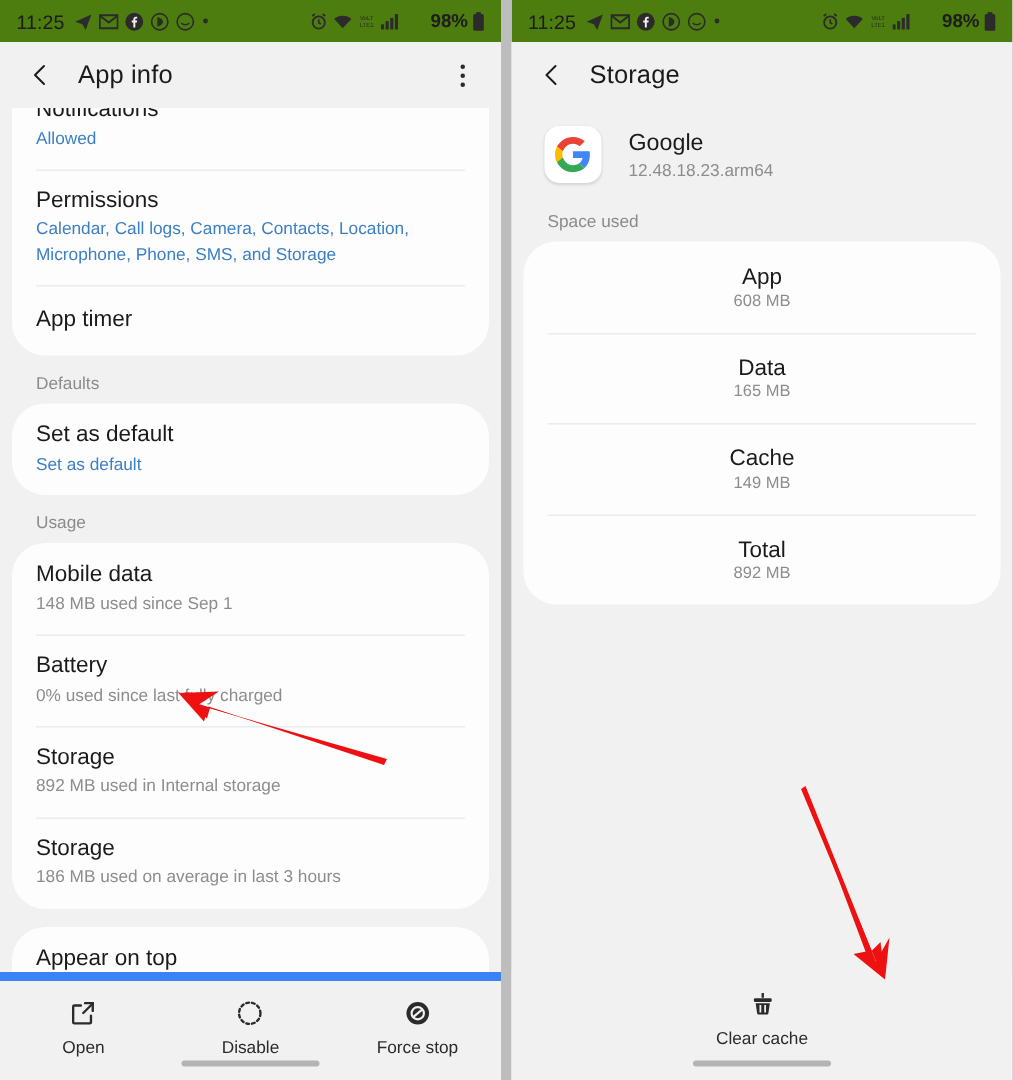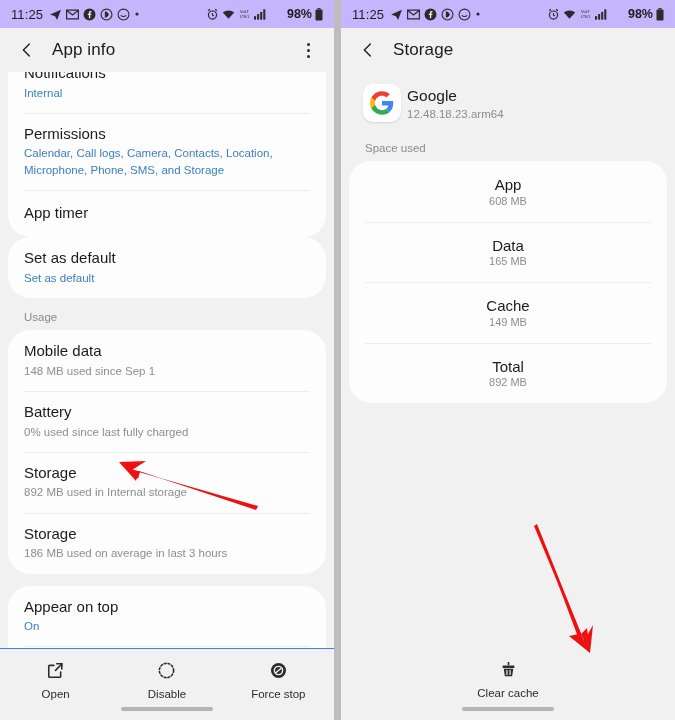--- a/index.html
+++ b/index.html
@@ -18,21 +18,21 @@
     overflow: hidden;
     flex: none;
   }
   .gutter { width: 7px; height: 720px; background: #bdbdbd; flex: none; }
   .panel-right { width: 334px; }
 
   
   .statusbar {
     height: 28px; display: flex; align-items: center;
     padding: 0 11px; font-size: 12.5px; color: #1d1d1d;
-    background: #c4b5fd;
+    background: #4d7c0f;
   }
   .sb-time { font-size: 13px; letter-spacing: .1px; }
   .sb-left-icons { display: flex; align-items: center; gap: 4px; margin-left: 6px; }
   .sb-spacer { flex: 1; }
   .sb-right { display: flex; align-items: center; gap: 3px; }
   .sb-battery-text { font-size: 12.5px; font-weight: 600; margin-left: 18px; }
   .sb-ico { display: inline-block; line-height: 0; }
 
   
   .appbar {
@@ -69,33 +69,33 @@
   .section-label {
     font-size: 11.5px; color: #8b8b8b; padding: 13px 24px 7px 24px;
   }
 
   
   .bottombar {
     position: absolute; left: 0; bottom: 0; width: 100%;
     height: 72px; background: #f1f1f1;
     display: flex; align-items: flex-start; justify-content: space-around;
     padding-top: 10px;
-    border-top: 1px solid #3b82f6;
+    border-top: 6px solid #3b82f6;
   }
   .bottombar.no-border { border-top: none; }
   .action { display: flex; flex-direction: column; align-items: center; gap: 7px; width: 104px; }
   .action-ico { height: 22px; display: flex; align-items: center; justify-content: center; }
   .action-label { font-size: 11.5px; color: #2b2b2b; }
   .homebar {
     position: absolute; left: 50%; transform: translateX(-50%);
     bottom: 9px; width: 92px; height: 4px; border-radius: 3px; background: #b4b4b4;
   }
 
   
-  .app-head { display: flex; align-items: center; padding: 12px 16px 16px 22px; gap: 6px; }
+  .app-head { display: flex; align-items: center; padding: 12px 16px 16px 22px; gap: 18px; }
   .app-logo {
     width: 38px; height: 38px; border-radius: 10px; background: #fff;
     display: flex; align-items: center; justify-content: center;
     box-shadow: 0 1px 2px rgba(0,0,0,.12);
     flex: none;
   }
   .app-name { font-size: 15.5px; color: #1b1b1b; }
   .app-ver { font-size: 11.5px; color: #8d8d8d; margin-top: 3px; }
 
   .srow { display: flex; align-items: center; justify-content: space-between; flex-direction: column; }
@@ -203,31 +203,32 @@
           <i></i>
           <i></i>
         </span>
     </div>
 
     <div class="body">
 
       <div class="card clip-top" style="margin-top:0;">
         <div class="row" style="padding-top:2px;">
           <div class="row-title" style="margin-top:-11px;">Notifications</div>
-          <div class="row-sub link">Internal</div>
+          <div class="row-sub link">Allowed</div>
         </div>
         <div class="row">
           <div class="row-title">Permissions</div>
           <div class="row-sub link">Calendar, Call logs, Camera, Contacts, Location, Microphone, Phone, SMS, and Storage</div>
         </div>
         <div class="row" style="padding-top:13px;padding-bottom:15px;">
           <div class="row-title">App timer</div>
         </div>
       </div>
 
+      <div class="section-label">Defaults</div>
       <div class="card">
         <div class="row">
           <div class="row-title">Set as default</div>
           <div class="row-sub link">Set as default</div>
         </div>
       </div>
 
       <div class="section-label">Usage</div>
       <div class="card">
         <div class="row">

